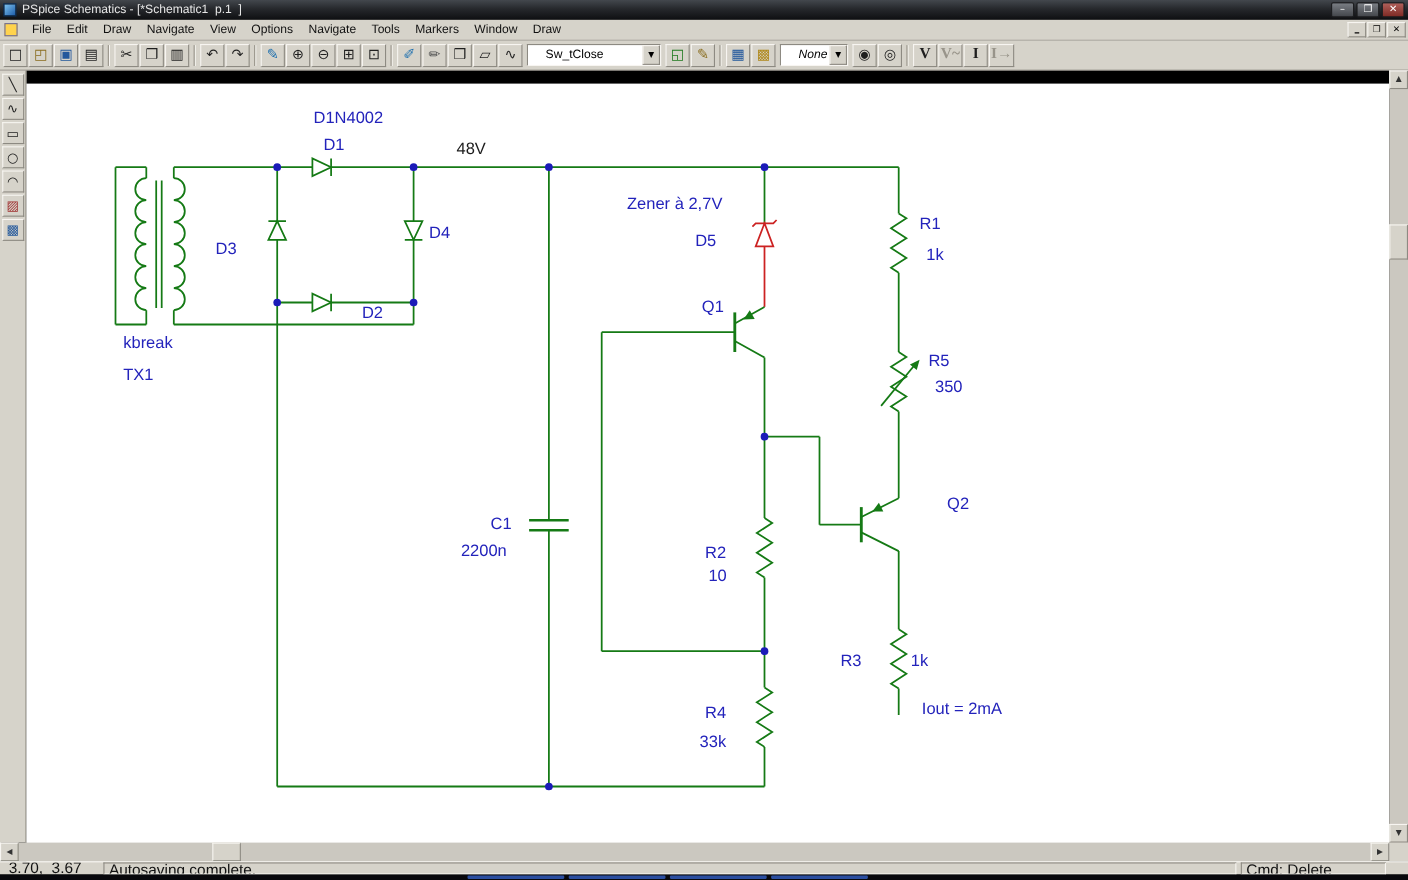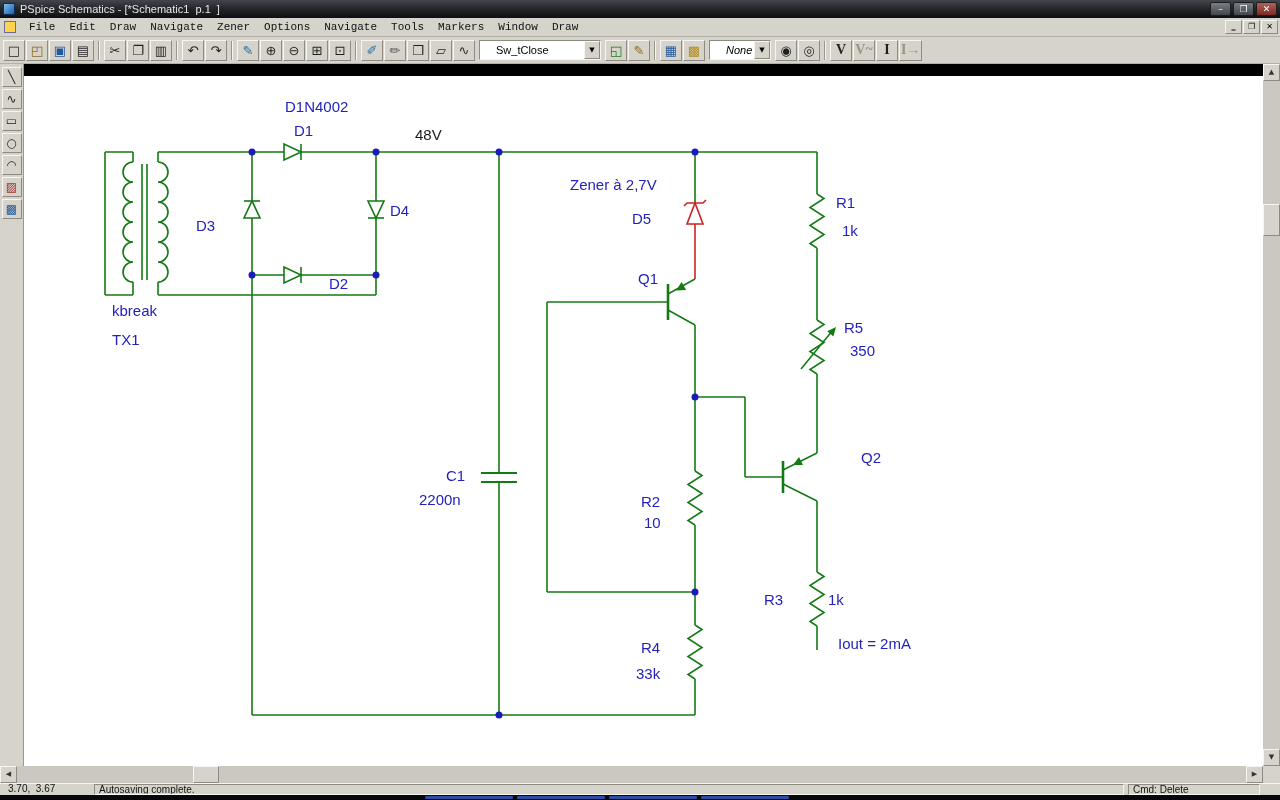--- a/index.html
+++ b/index.html
@@ -16,21 +16,21 @@
   .title-text { color:#e6e6e6; font-size:11px; white-space:pre; }
   .win-btns { margin-left:auto; display:flex; gap:2px; }
   .wbtn { width:21px; height:14px; font-size:9px; line-height:12px; text-align:center; color:#fff;
     background:linear-gradient(#7a7e84,#43464b); border:1px solid #1c1d1f; border-radius:2px; font-family:"DejaVu Sans",sans-serif; }
   .wbtn.close { background:linear-gradient(#b0605a,#7e2a24); }
 
   
   .menubar { position:absolute; left:0; top:18px; width:1280px; height:19px; background:#d6d3ca;
     border-bottom:1px solid #b3b0a7; display:flex; align-items:center; font-size:11px; color:#111; }
   .mdi-icon { width:12px; height:12px; margin:0 6px 0 4px; background:#ffd34d; border:1px solid #6b6b9a; }
-  .menu-item { padding:16px 7px; cursor:default;font-family:Liberation Mono, monospace; }
+  .menu-item { padding:16px 7px; cursor:default; }
   .mdi-btns { margin-left:auto; display:flex; gap:1px; margin-right:2px; }
   .mbtn { width:17px; height:14px; font-size:8px; text-align:center; line-height:12px; background:#d6d3ca;
     border:1px solid; border-color:#f7f5f1 #8d8a82 #8d8a82 #f7f5f1; font-family:"DejaVu Sans",sans-serif; }
 
   
   .toolbar { position:absolute; left:0; top:37px; width:1280px; height:27px; background:#d6d3ca;
     border-bottom:1px solid #b3b0a7; display:flex; align-items:center; padding-left:3px; gap:1px; }
   .tbtn { min-width:22px; height:21px; display:flex; align-items:center; justify-content:center; font-size:13px;
     color:#1f1f1f; background:#d6d3ca; border:1px solid; border-color:#f7f5f1 #8d8a82 #8d8a82 #f7f5f1;
     font-family:"DejaVu Sans",sans-serif; padding:0 1px; }
@@ -69,21 +69,21 @@
     border-color:#f7f5f1 #8d8a82 #8d8a82 #f7f5f1; font-size:7px; line-height:15px; text-align:center; color:#333;
     font-family:"DejaVu Sans",sans-serif; }
   .vthumb { position:absolute; left:0; top:140px; width:17px; height:32px; background:#d6d3ca; border:1px solid;
     border-color:#f7f5f1 #8d8a82 #8d8a82 #f7f5f1; }
   .hthumb { position:absolute; left:193px; top:0; width:26px; height:17px; background:#d6d3ca; border:1px solid;
     border-color:#f7f5f1 #8d8a82 #8d8a82 #f7f5f1; }
   .scorner { position:absolute; left:1263px; top:766px; width:17px; height:17px; background:#d6d3ca; }
 
   
   .statusbar { position:absolute; left:0; top:783px; width:1280px; height:12px; background:#d6d3ca;
-    border-top:1px solid #f7f5f1; display:flex; align-items:center; font-size:10px; gap:4px; padding:0 2px; color:#111; }
+    border-top:1px solid #f7f5f1; display:flex; align-items:center; font-size:14px; gap:4px; padding:0 2px; color:#111; }
   .sp { height:11px; line-height:10px; border:1px solid; border-color:#8d8a82 #f7f5f1 #f7f5f1 #8d8a82; padding:0 4px; white-space:pre; overflow:hidden; }
   .sp-coords { width:88px; border:none; padding-left:6px; }
   .sp-msg { flex:1; }
   .sp-cmd { width:132px; }
   .grip { width:14px; height:11px; }
 
   
   .taskbar { position:absolute; left:0; top:795px; width:1280px; height:5px; background:#08080c; }
   .task-seg { position:absolute; top:1px; height:3px; width:88px; background:#2b4ea0; border-radius:1px; }
 </style>
@@ -102,21 +102,21 @@
       </div>
   </div>
 
   <div class="menubar">
     <div class="mdi-icon"></div>
     <div style="display:flex">
         <span class="menu-item">File</span>
         <span class="menu-item">Edit</span>
         <span class="menu-item">Draw</span>
         <span class="menu-item">Navigate</span>
-        <span class="menu-item">Zener</span>
+        <span class="menu-item">View</span>
         <span class="menu-item">Options</span>
         <span class="menu-item">Navigate</span>
         <span class="menu-item">Tools</span>
         <span class="menu-item">Markers</span>
         <span class="menu-item">Window</span>
         <span class="menu-item">Draw</span>
       </div>
     <div class="mdi-btns">
         <button class="mbtn">‗</button>
         <button class="mbtn">❐</button>

